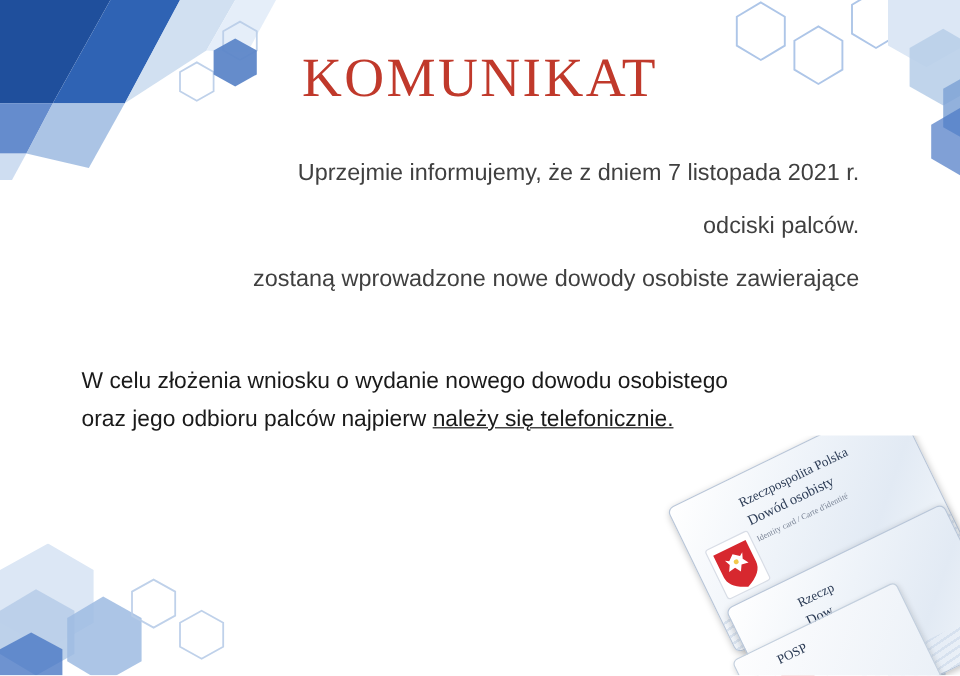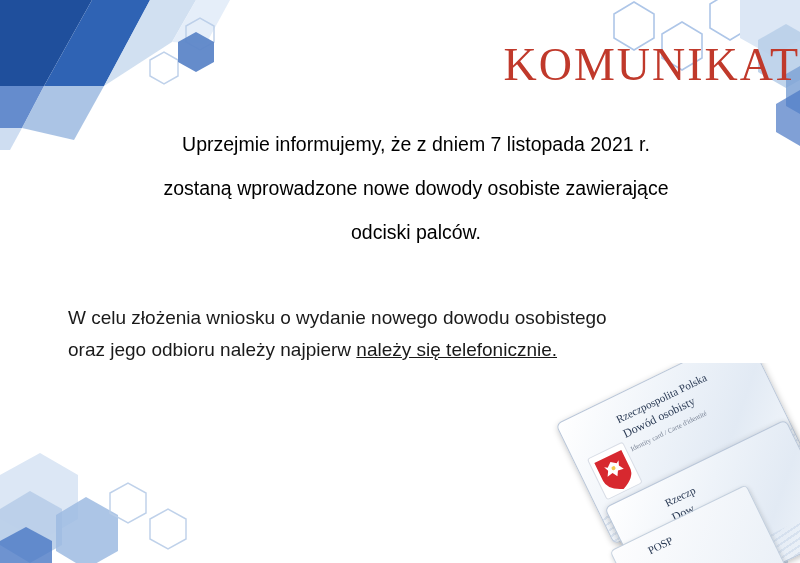--- a/index.html
+++ b/index.html
@@ -40,36 +40,36 @@
     top: 0;
     width: 800px;
     height: 563px;
   }
 
   .title {
     position: absolute;
     top: 38px;
     left: 0;
     width: 800px;
-    text-align: right;
+    text-align: center;
     font-family: "Liberation Serif", serif;
     font-size: 46px;
     letter-spacing: 2px;
     color: #c0392b;
     font-weight: 400;
   }
 
   .para-1 {
     position: absolute;
     top: 122px;
-    left: 96px;
+    left: 76px;
     width: 640px;
-    text-align: center;
+    text-align: right;
     font-size: 19.5px;
-    color: #000000;
+    color: #404040;
     line-height: 44px;
   }
 
   .para-2 {
     position: absolute;
     top: 302px;
     left: 68px;
     width: 666px;
     text-align: justify;
     text-align-last: left;
@@ -275,25 +275,25 @@
     </div>
 
   </div>
 
   <div class="content">
 
     <div class="title">KOMUNIKAT</div>
 
     <div class="para-1">
       <div>Uprzejmie informujemy, że z dniem 7 listopada 2021 r.</div>
+      <div>odciski palców.</div>
       <div>zostaną wprowadzone nowe dowody osobiste zawierające</div>
-      <div>odciski palców.</div>
     </div>
 
     <div class="para-2">
       <span>W celu złożenia wniosku o wydanie nowego dowodu osobistego</span>
-      <span class="line2"><span>oraz jego odbioru należy najpierw </span><span class="underline">należy się telefonicznie.</span></span>
+      <span class="line2"><span>oraz jego odbioru palców najpierw </span><span class="underline">należy się telefonicznie.</span></span>
     </div>
 
 
   </div>
 
 </div>
 
 </body></html>

